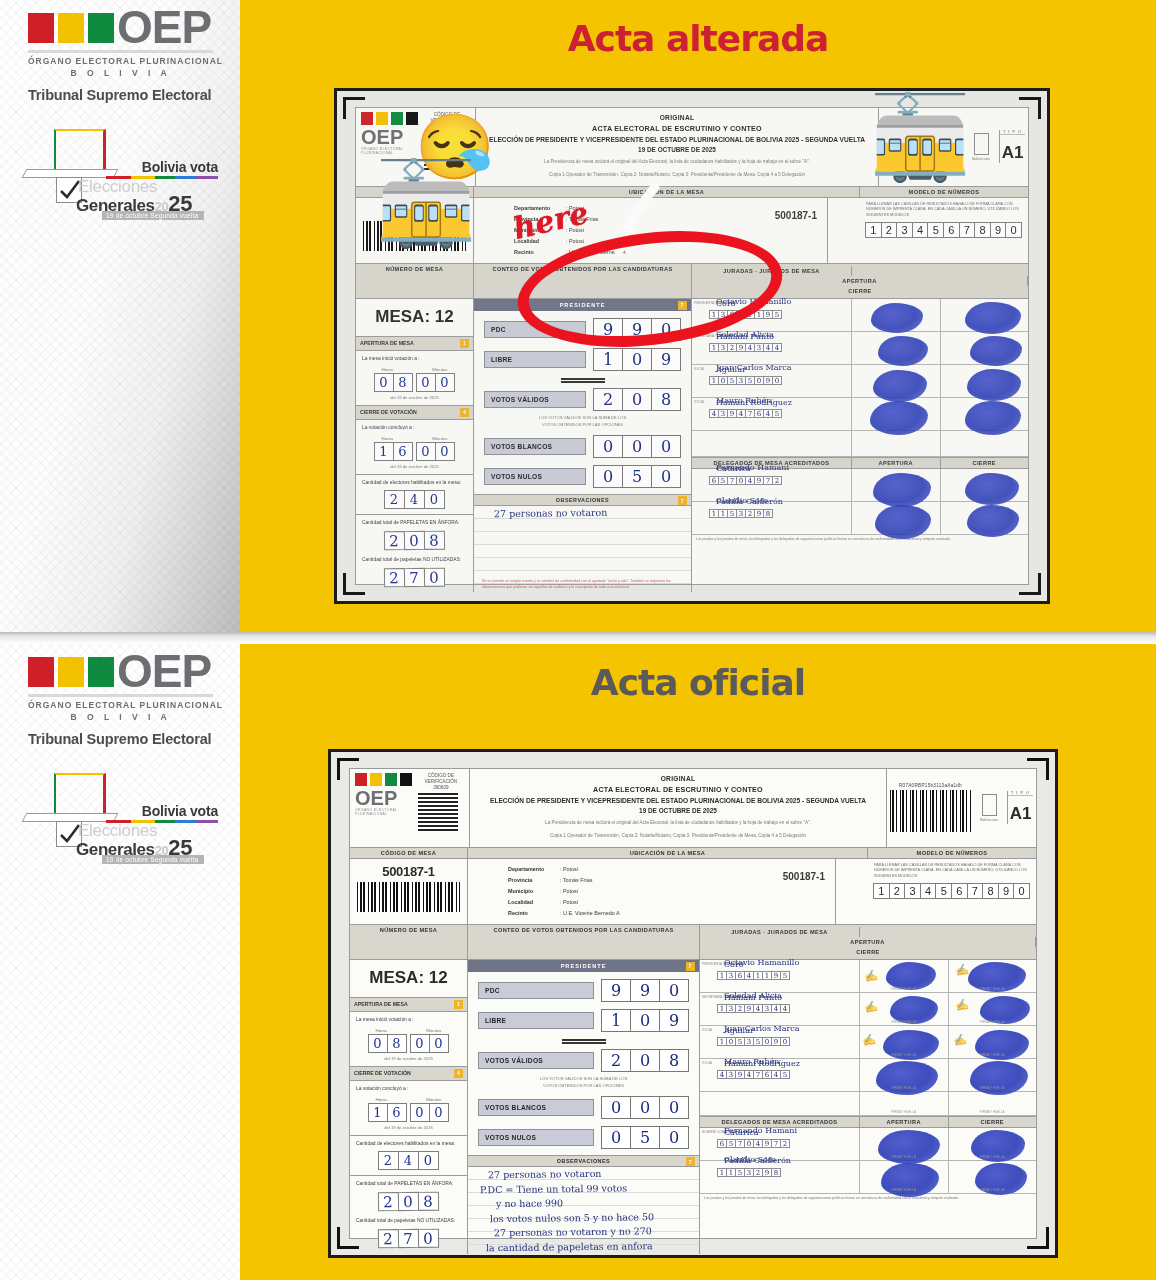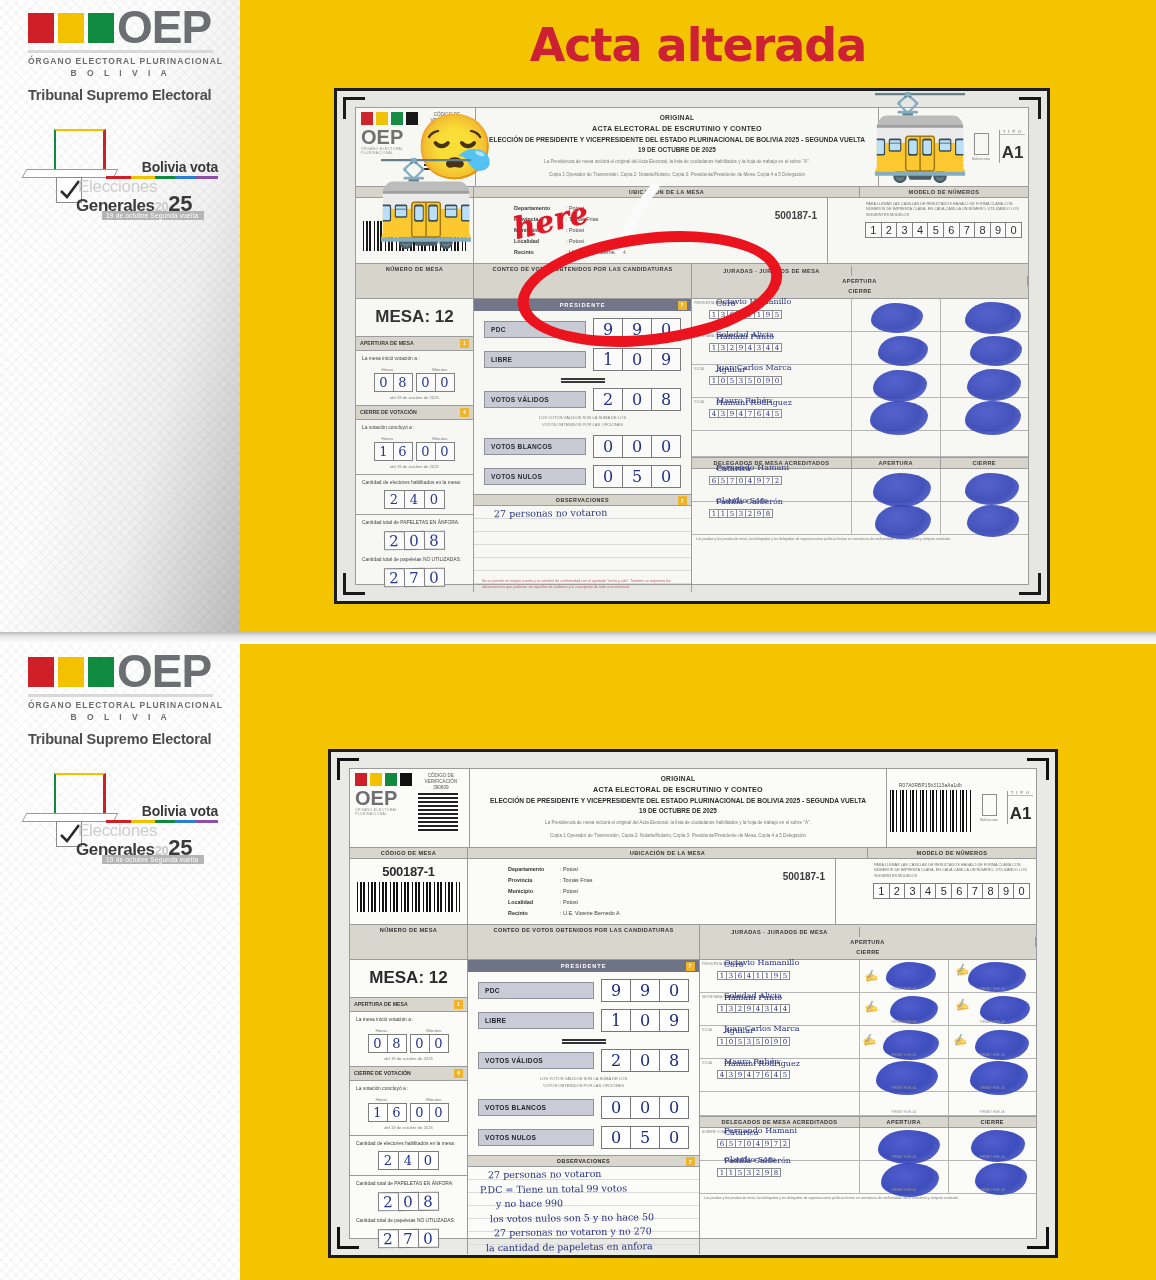--- a/index.html
+++ b/index.html
@@ -54,21 +54,21 @@
      background:linear-gradient(to right,#cf2027 0%,#cf2027 22%,#f2c200 22%,#f2c200 44%,#0f8a3e 44%,#0f8a3e 62%,#2a7fd4 62%,#2a7fd4 80%,#8e4fa8 80%,#8e4fa8 100%); }
   .bv-elecc { position:absolute; left:36px; top:48px; font-size:17px; color:#cdcdcd; font-weight:normal; letter-spacing:-.3px;}
   .bv-gen { position:absolute; left:34px; top:62px; font-size:17px; font-weight:bold; color:#3a3a3a; letter-spacing:-.4px;}
   .bv-20 { font-size:13px; color:#c9c9c9; font-weight:bold; }
   .bv-25 { font-size:22px; color:#3a3a3a; font-weight:bold; }
   .bv-foot { position:absolute; left:60px; top:82px; background:#b5b5b5; color:#fff; font-size:6.5px;
      padding:1px 6px 1px 4px; letter-spacing:.2px; white-space:nowrap; }
 
   
   .stage { flex:1 1 auto; background:#f5c400; position:relative; overflow:hidden; }
-  .stage-title { text-align:center; font-size:46px; font-weight:bold; letter-spacing:-1px;
+  .stage-title { text-align:center; font-size:36px; font-weight:bold; letter-spacing:-1px;
      font-family:"DejaVu Sans", sans-serif; }
   .title-altered { color:#cc2033; padding-top:18px; }
   .title-official { color:#5a5a5a; padding-top:18px; }
 
   
   .acta-wrap { position:absolute; background:#1c1c1c; padding:3px; }
   .acta-wrap.top { left:94px; top:88px; width:716px; height:516px; }
   .acta-wrap.bottom { left:88px; top:105px; width:730px; height:509px; }
   .acta { position:relative; width:100%; height:100%; background:#e9e9e6; overflow:hidden;
      font-family:"Liberation Sans", sans-serif; color:#2b2b2b; }
@@ -682,20 +682,21 @@
           <div class="bv-vote">Bolivia vota</div>
           <div class="bv-rain"></div>
           <div class="bv-elecc">Elecciones</div>
           <div class="bv-gen"><span>Generales</span><span class="bv-20">20</span><span class="bv-25">25</span></div>
           <div class="bv-foot">19 de octubre Segunda vuelta</div>
         </div>
       </div>
     </div>
 
     <div class="stage">
+      <div class="stage-title title-official">Acta oficial</div>
 
       <div class="acta-wrap bottom">
         <div class="acta">
           <div class="corner c-tl"></div>
             <div class="corner c-tr"></div>
           <div class="corner c-bl"></div>
             <div class="corner c-br"></div>
 
           <div class="sheet">
 

